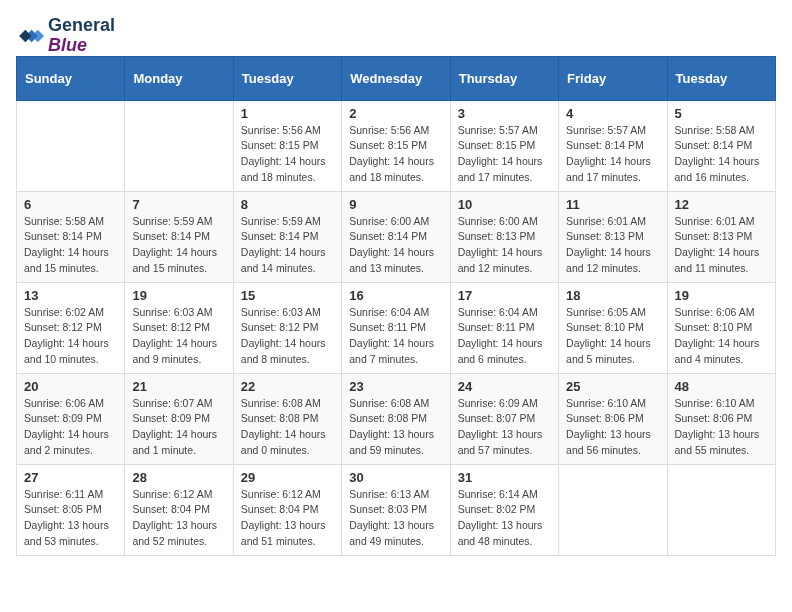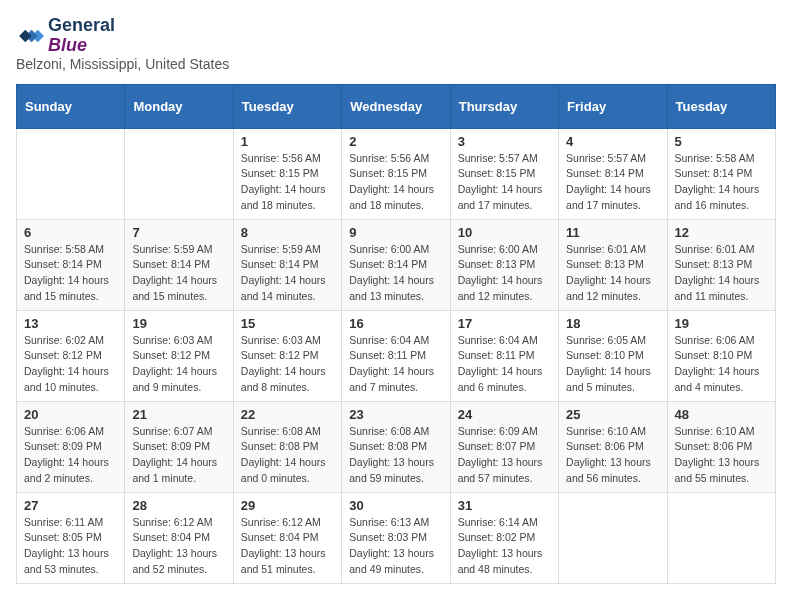--- a/index.html
+++ b/index.html
@@ -7,22 +7,20 @@
       font-family: Arial, sans-serif;
       background: #fff;
       width: 792px;
       min-height: 612px;
       padding: 16px;
     }
     .header {
       display: flex;
       justify-content: space-between;
       align-items: flex-start;
-      margin-bottom: 12px;
-      flex-direction: column;
     }
     .logo {
       display: flex;
       align-items: center;
       gap: 4px;
     }
     .logo-text {
       font-size: 18px;
       font-weight: bold;
       color: #1a3a5c;
@@ -99,21 +97,20 @@
       <polygon points="28,10 36,18 28,26 20,18" fill="#4a90d9"></polygon>
       <polygon points="20,10 28,18 20,26 12,18" fill="#2e6db4"></polygon>
       <polygon points="12,10 20,18 12,26 4,18" fill="#1a3a5c"></polygon>
     </svg>
     <div class="logo-text">
       <div>General</div>
       <div><span>Blue</span></div>
     </div>
   </div>
   <div class="title-block">
-    <div class="location">Belzoni, Mississippi, United States</div>
   </div>
 </div>
 
 <table class="calendar">
   <thead>
     <tr>
     <th>Sunday</th>
         <th>Monday</th>
         <th>Tuesday</th>
         <th>Wednesday</th>

